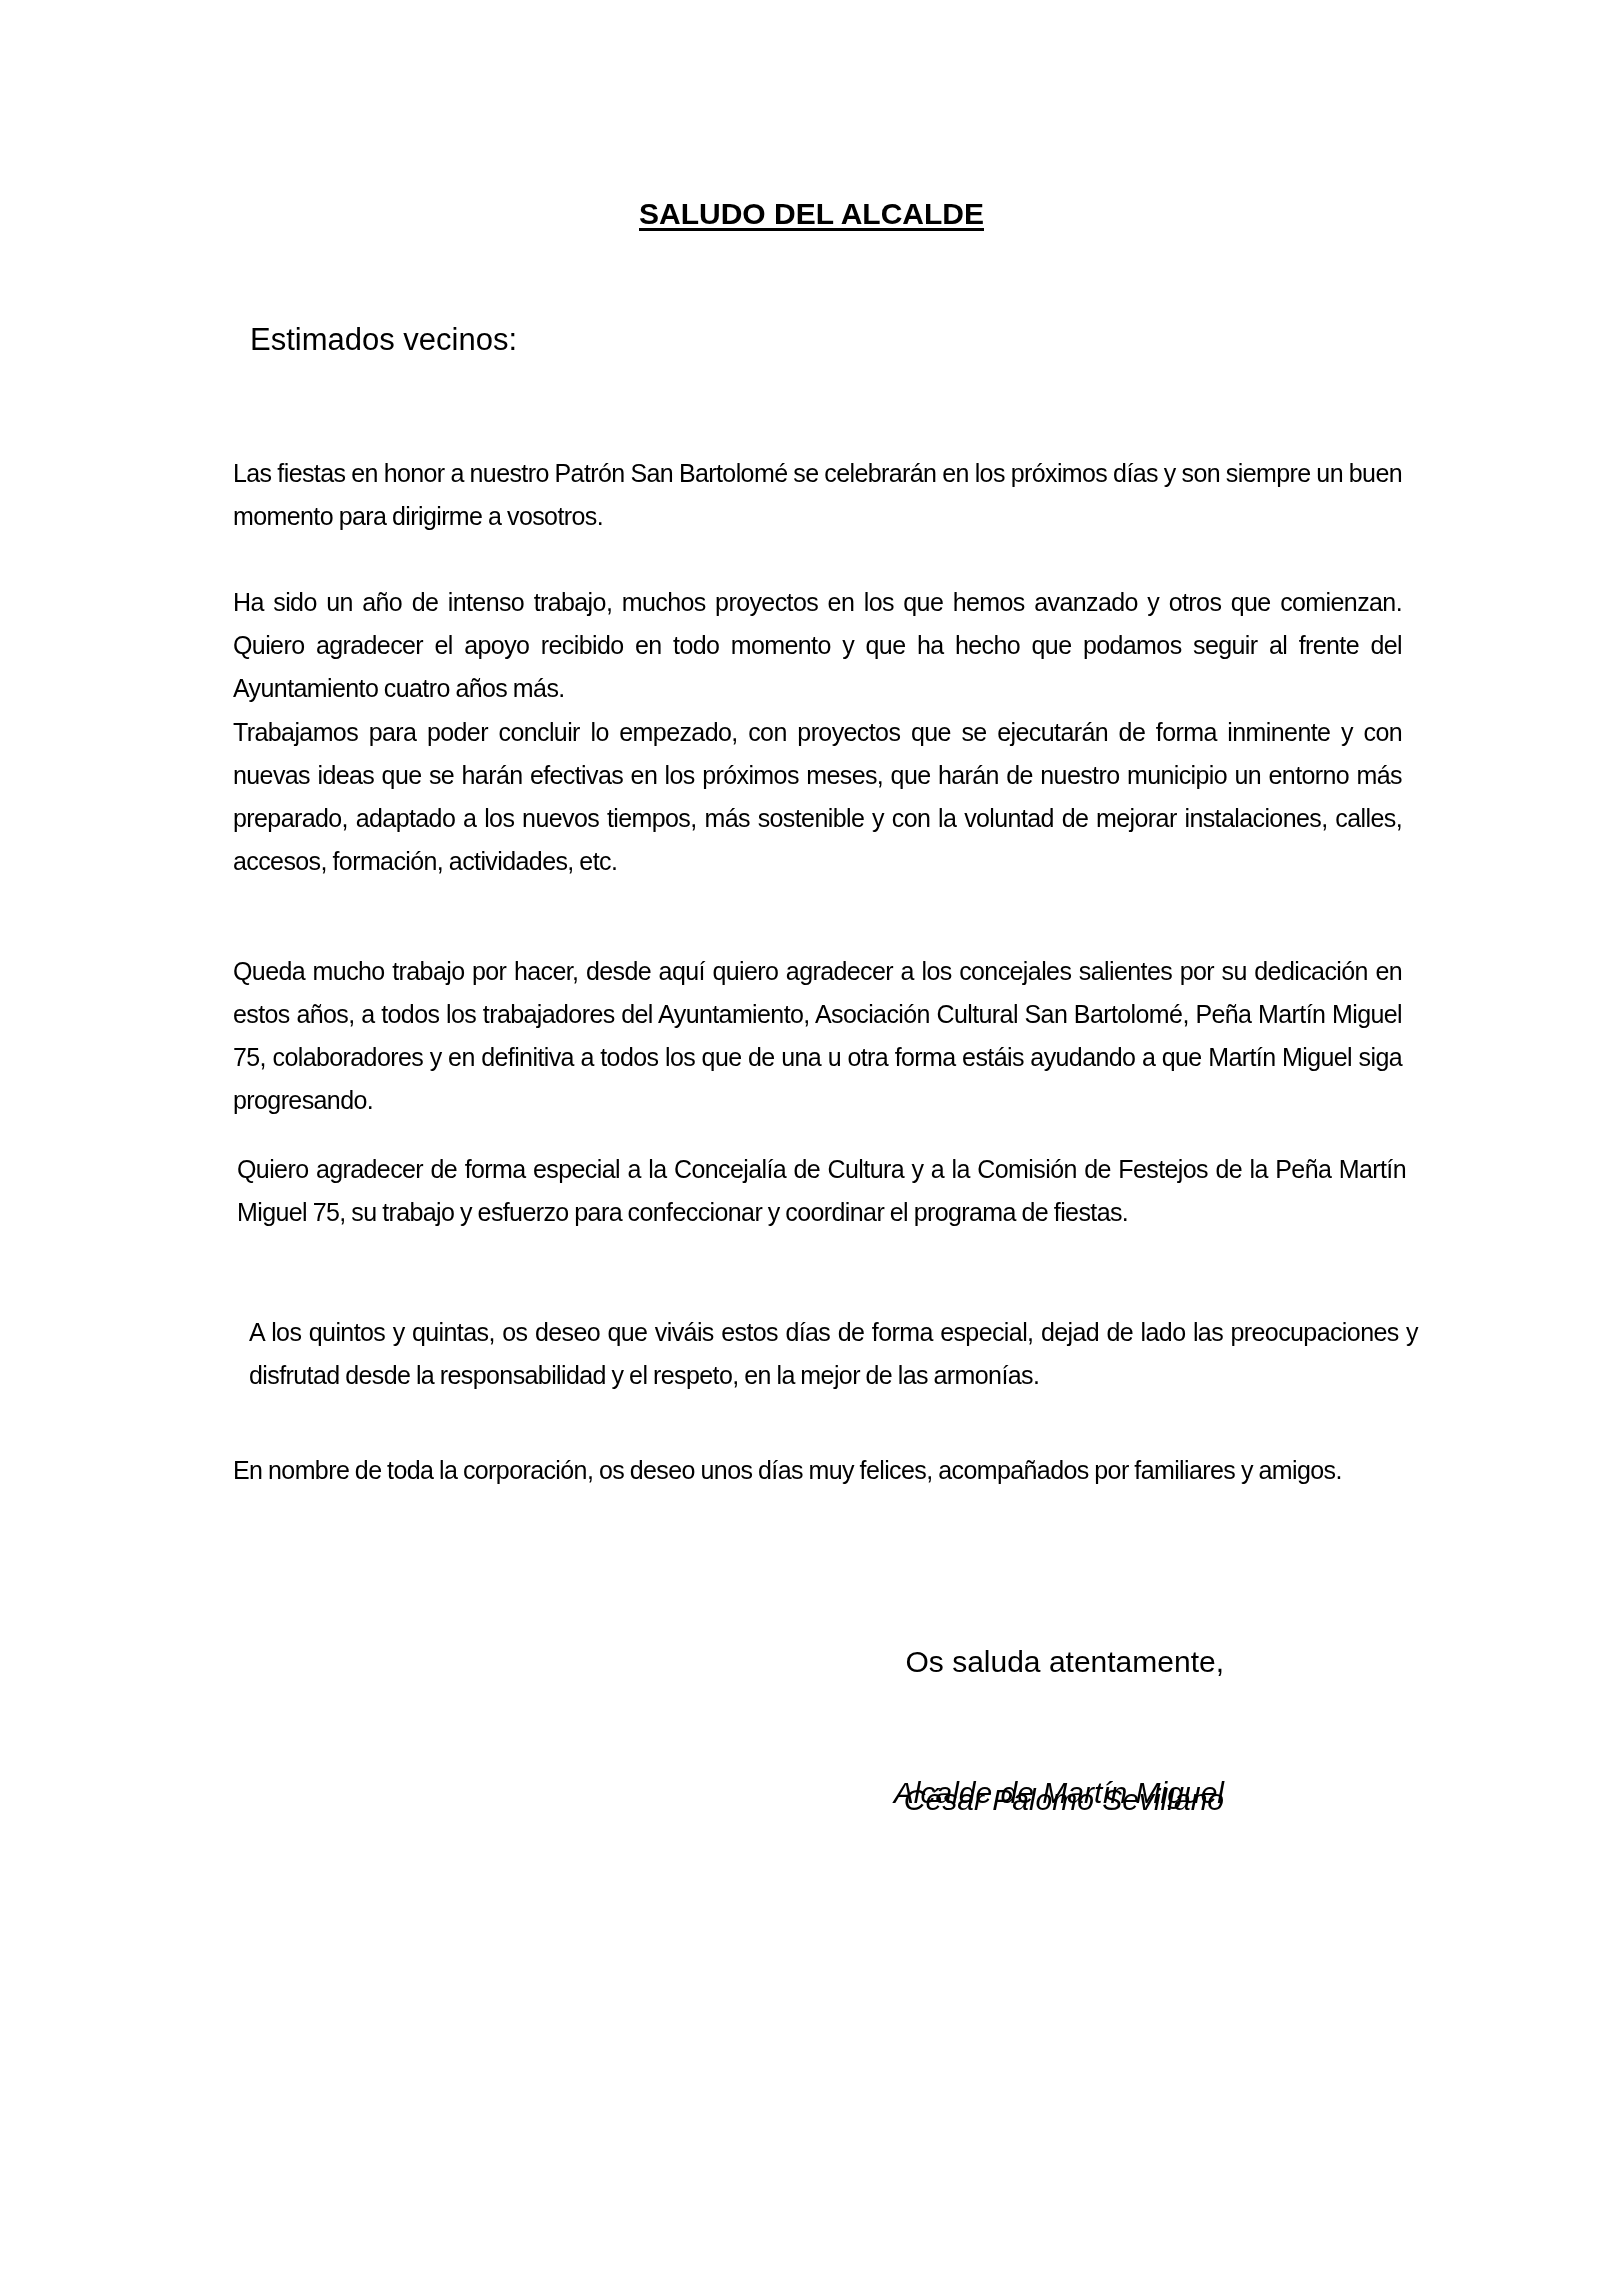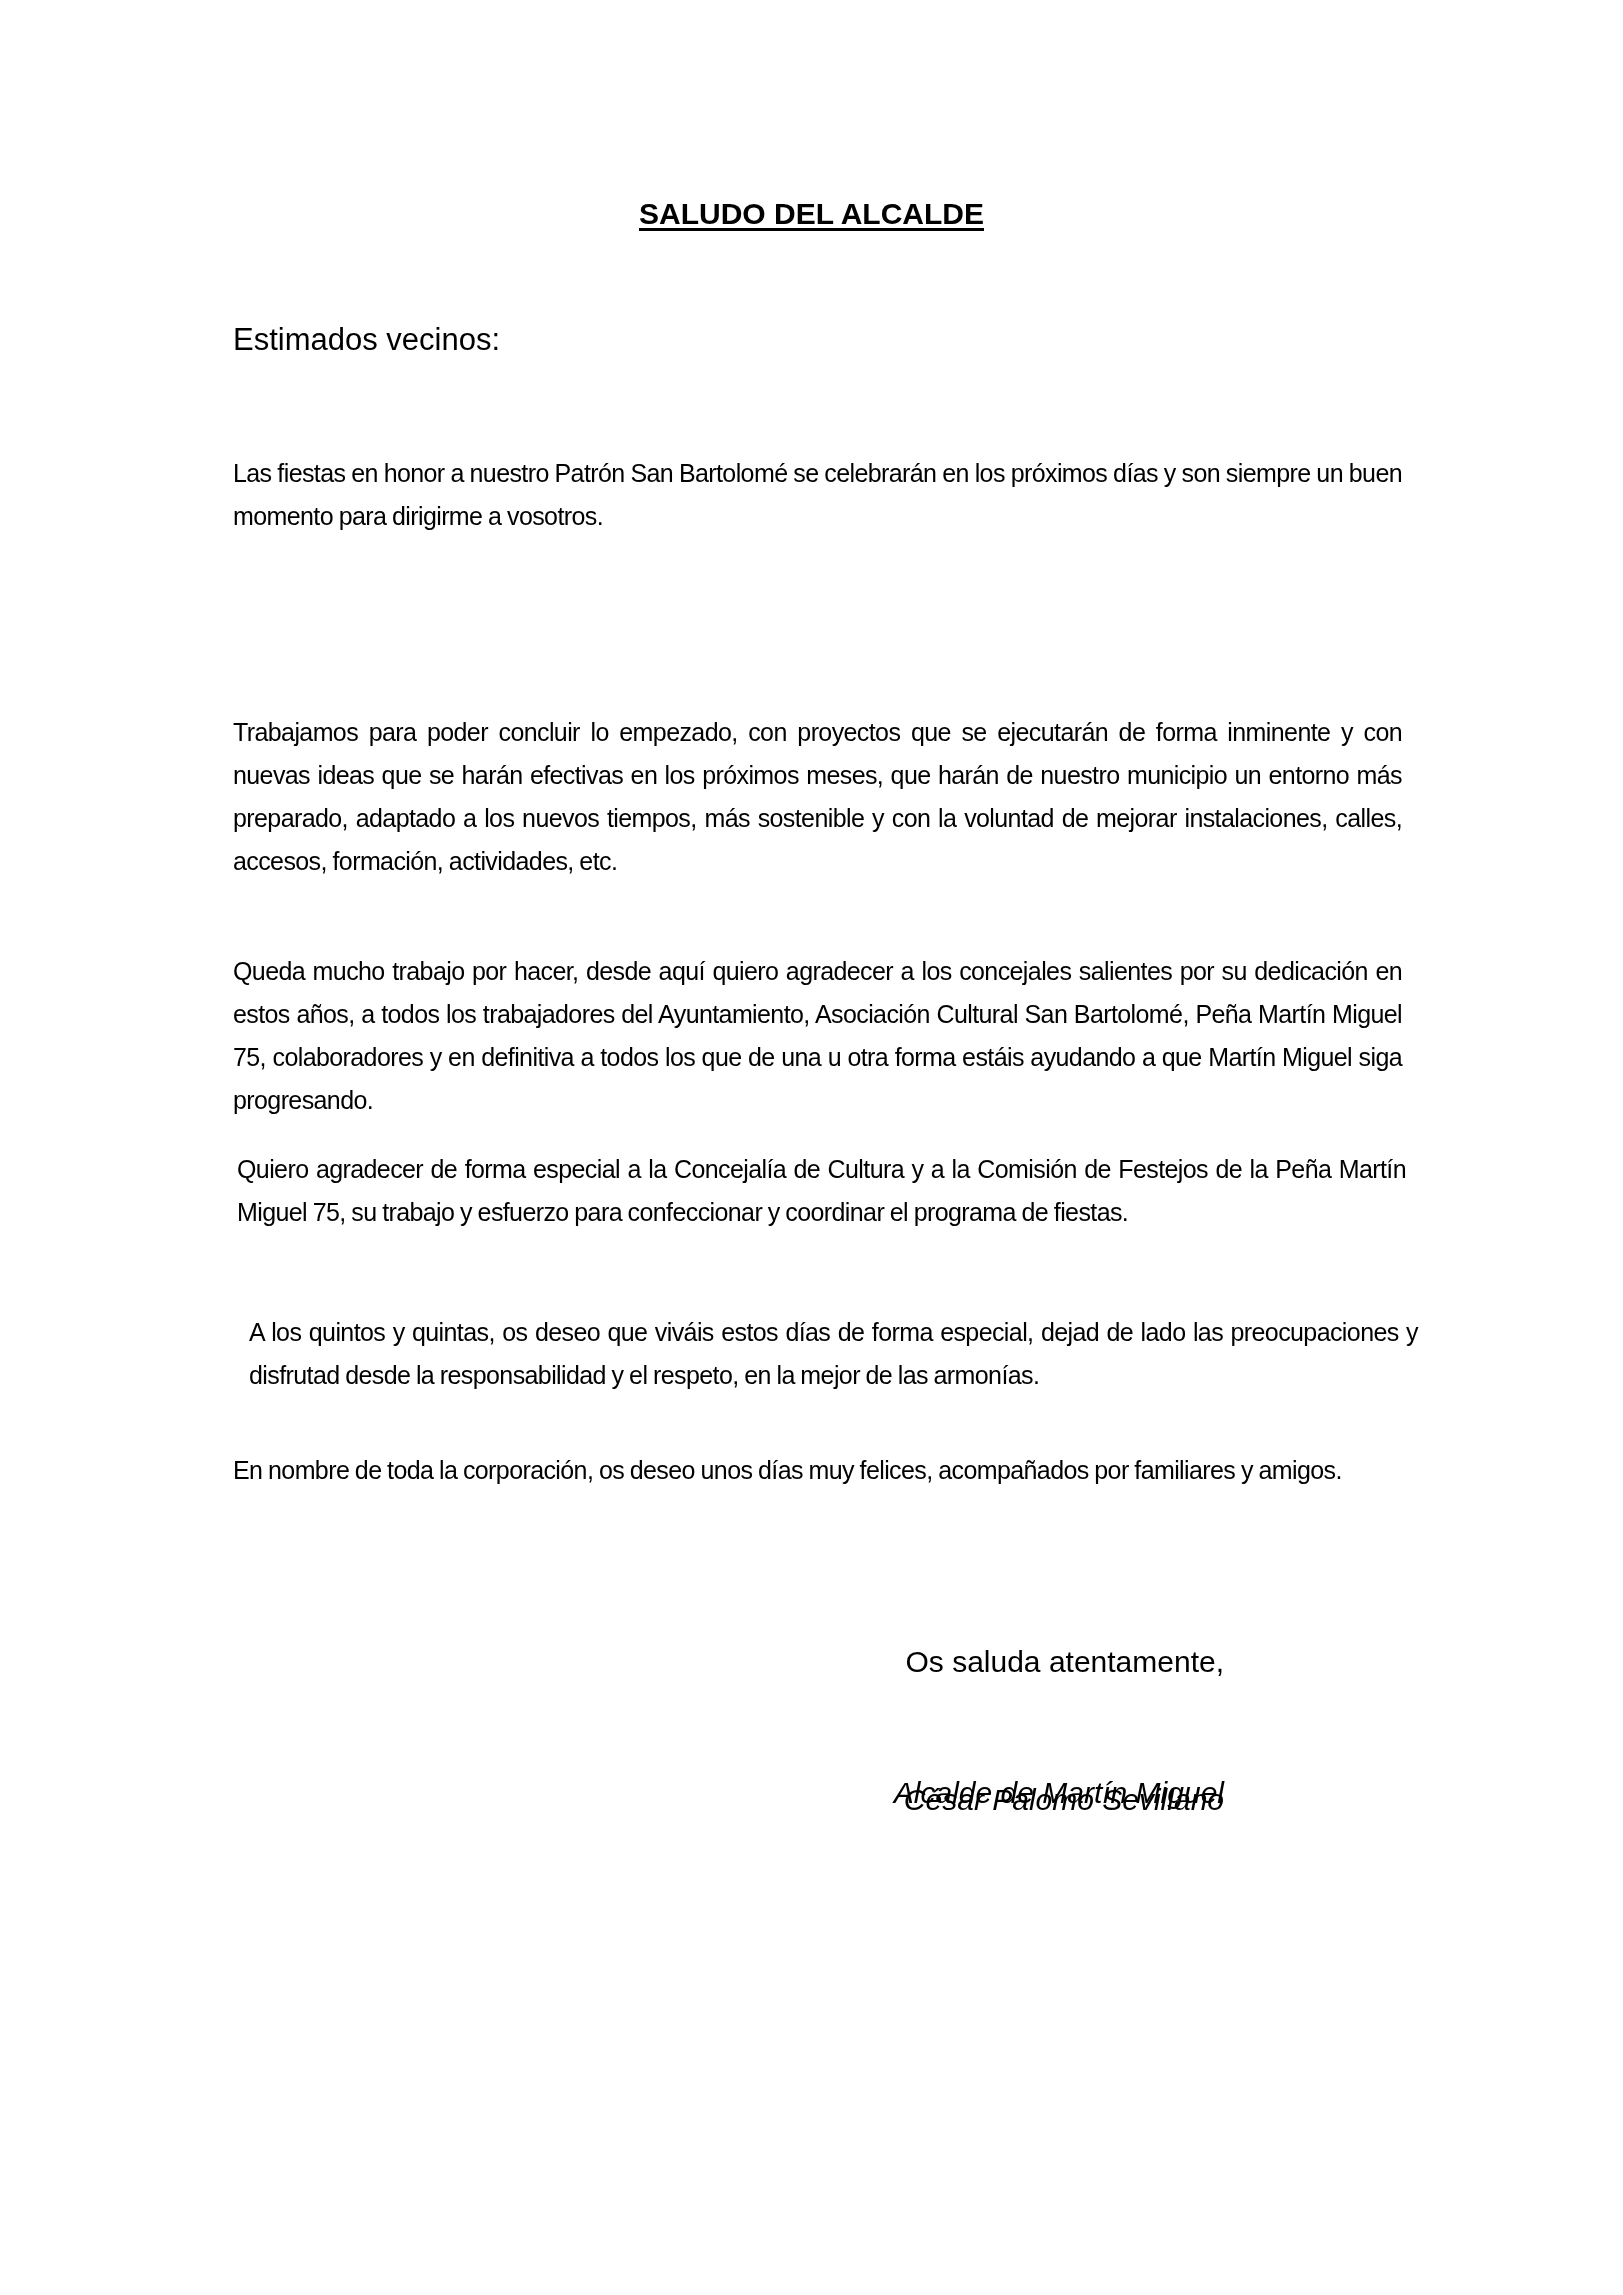--- a/index.html
+++ b/index.html
@@ -9,21 +9,21 @@
     background: #ffffff; color: #000000;
     font-family: "Liberation Sans", "DejaVu Sans", sans-serif;
   }
   .title {
     position: absolute; top: 194px; left: 0; width: 1623px;
     text-align: center; font-weight: bold; font-size: 30px;
     line-height: 39px;
   }
   .title span { text-decoration: underline; text-decoration-thickness: 2.6px; text-underline-offset: 3.9px; }
   .greeting {
-    position: absolute; left: 233px; top: 318px;
+    position: absolute; left: 250px; top: 318px;
     font-size: 31px; line-height: 43px; white-space: nowrap;
   }
   .para {
     position: absolute; left: 233px; width: 1169px;
     font-size: 25px; line-height: 43px; text-align: justify;
     letter-spacing: -0.6px; word-spacing: -0.7px;
   }
   .p1 { top: 452px; }
   .p2 { top: 581px; }
   .p3 { top: 711px; }
@@ -43,20 +43,21 @@
 <body>
 
 <div class="page">
   <div class="title">
     <span>SALUDO DEL ALCALDE</span>
   </div>
 
   <div class="greeting">Estimados vecinos:</div>
 
   <p class="para p1" style="margin:0">Las fiestas en honor a nuestro Patrón San Bartolomé se celebrarán en los próximos días y son siempre un buen momento para dirigirme a vosotros.</p>
+  <p class="para p2" style="margin:0">Ha sido un año de intenso trabajo, muchos proyectos en los que hemos avanzado y otros que comienzan. Quiero agradecer el apoyo recibido en todo momento y que ha hecho que podamos seguir al frente del Ayuntamiento cuatro años más.</p>
   <p class="para p3" style="margin:0">Trabajamos para poder concluir lo empezado, con proyectos que se ejecutarán de forma inminente y con nuevas ideas que se harán efectivas en los próximos meses, que harán de nuestro municipio un entorno más preparado, adaptado a los nuevos tiempos, más sostenible y con la voluntad de mejorar instalaciones, calles, accesos, formación, actividades, etc.</p>
   <p class="para p4" style="margin:0">Queda mucho trabajo por hacer, desde aquí quiero agradecer a los concejales salientes por su dedicación en estos años, a todos los trabajadores del Ayuntamiento, Asociación Cultural San Bartolomé, Peña Martín Miguel 75, colaboradores y en definitiva a todos los que de una u otra forma estáis ayudando a que Martín Miguel siga progresando.</p>
   <p class="para p5" style="margin:4px">Quiero agradecer de forma especial a la Concejalía de Cultura y a la Comisión de Festejos de la Peña Martín Miguel 75, su trabajo y esfuerzo para confeccionar y coordinar el programa de fiestas.</p>
   <p class="para p6" style="margin:16px">A los quintos y quintas, os deseo que viváis estos días de forma especial, dejad de lado las preocupaciones y disfrutad desde la responsabilidad y el respeto, en la mejor de las armonías.</p>
   <p class="para p7" style="margin:0">En nombre de toda la corporación, os deseo unos días muy felices, acompañados por familiares y amigos.</p>
 
   <div class="closing c1">Os saluda atentamente,</div>
   <div class="closing c2">César Palomo Sevillano</div>
   <div class="closing c3">Alcalde de Martín Miguel</div>
 </div>

